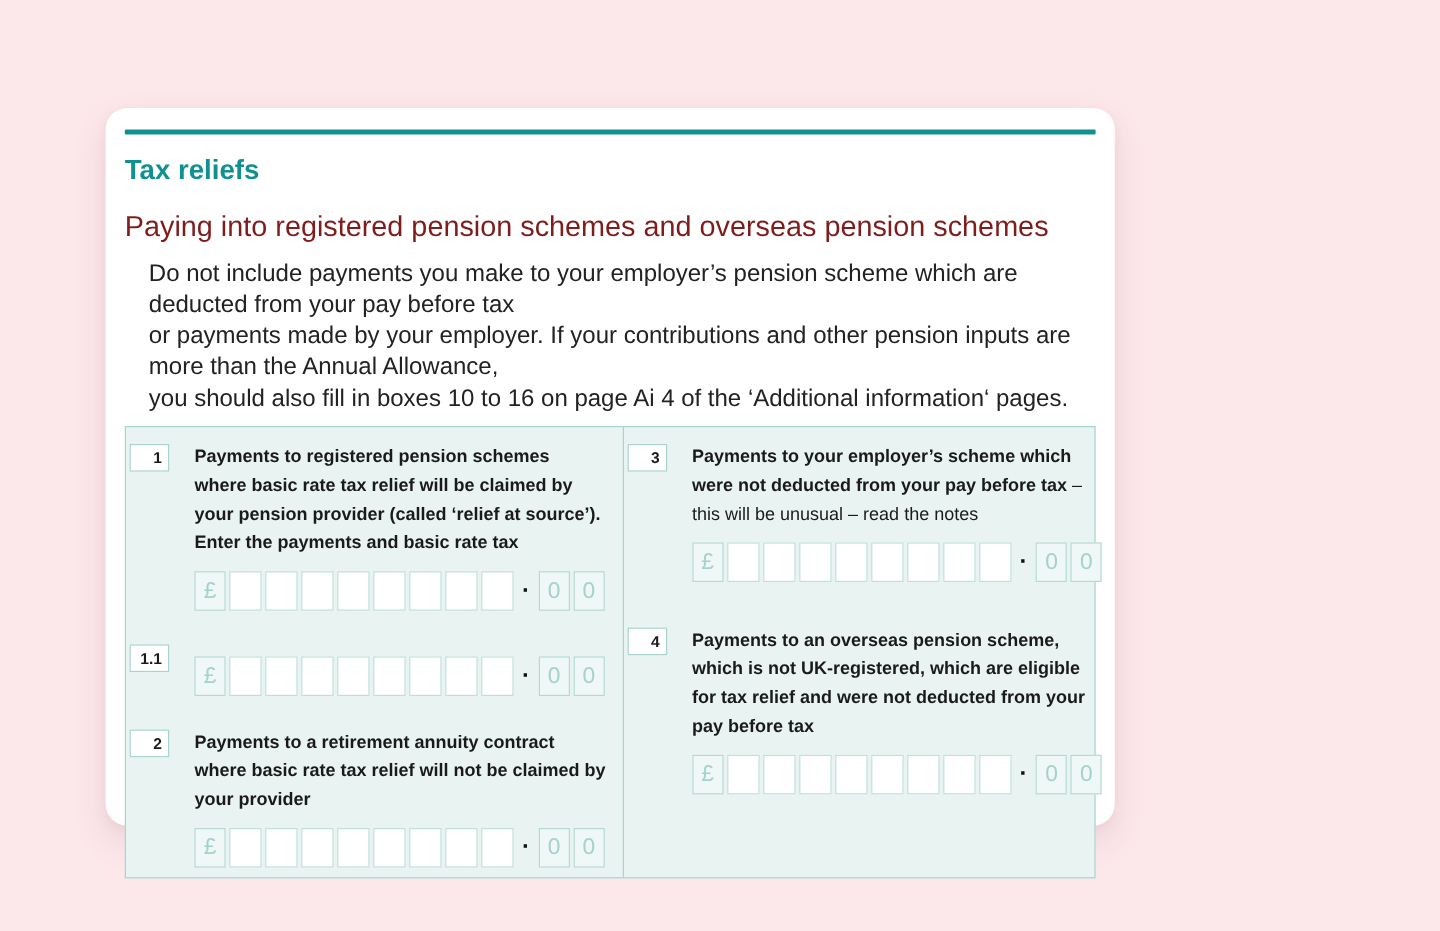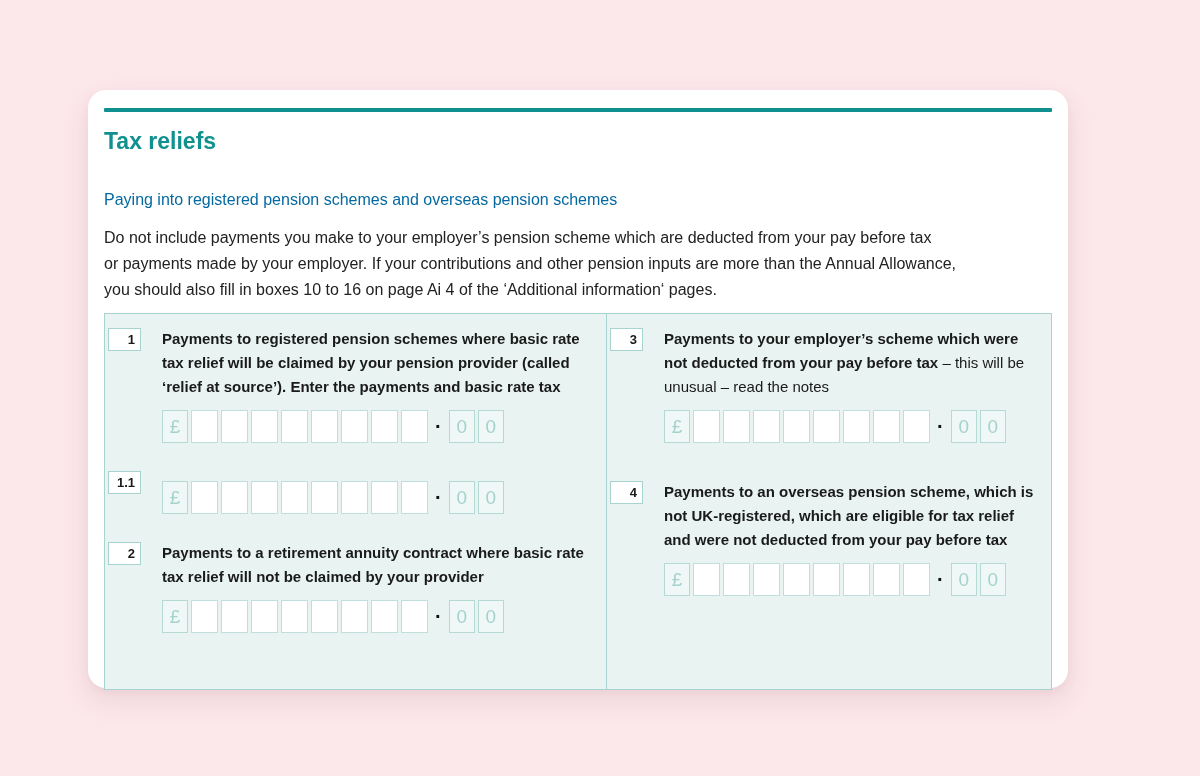--- a/index.html
+++ b/index.html
@@ -5,50 +5,51 @@
   * { margin: 0; padding: 0; box-sizing: border-box; }
   html, body {
     width: 1200px; height: 776px;
     font-family: "Liberation Sans", sans-serif;
     background: #fce7eb;
     overflow: hidden;
   }
   .card {
     position: absolute;
     left: 88px; top: 90px;
-    width: 980px; height: 598px;
+    width: 841px; height: 598px;
     background: #ffffff;
     border-radius: 18px;
     box-shadow: 0 12px 28px rgba(120, 60, 70, 0.10), 0 4px 10px rgba(120, 60, 70, 0.06);
     padding: 18px 16px 16px 16px;
   }
   .rule {
     height: 4px;
     background: #10908f;
     border-radius: 1px;
   }
   h1.section-title {
     margin-top: 15px;
     font-size: 23px;
     line-height: 28px;
     font-weight: bold;
     color: #10908f;
   }
   h2.section-subtitle {
-    margin-top: 31px;
-    font-size: 16px;
+    margin-top: 21px;
+    font-size: 24px;
     line-height: 28px;
     font-weight: normal;
-    color: #0369a1;
+    color: #7f1d1d;
   }
   .description {
     margin-top: 11px;
-    font-size: 16px;
+    font-size: 20px;
     line-height: 26px;
     color: #222222;
+    margin-left: 20px;
   }
   .form-section {
     margin-top: 10px;
     height: 377px;
     background: #e9f4f2;
     border: 1px solid #a9d3cf;
     display: flex;
   }
   .col {
     padding: 13px 12px 16px 3px;

